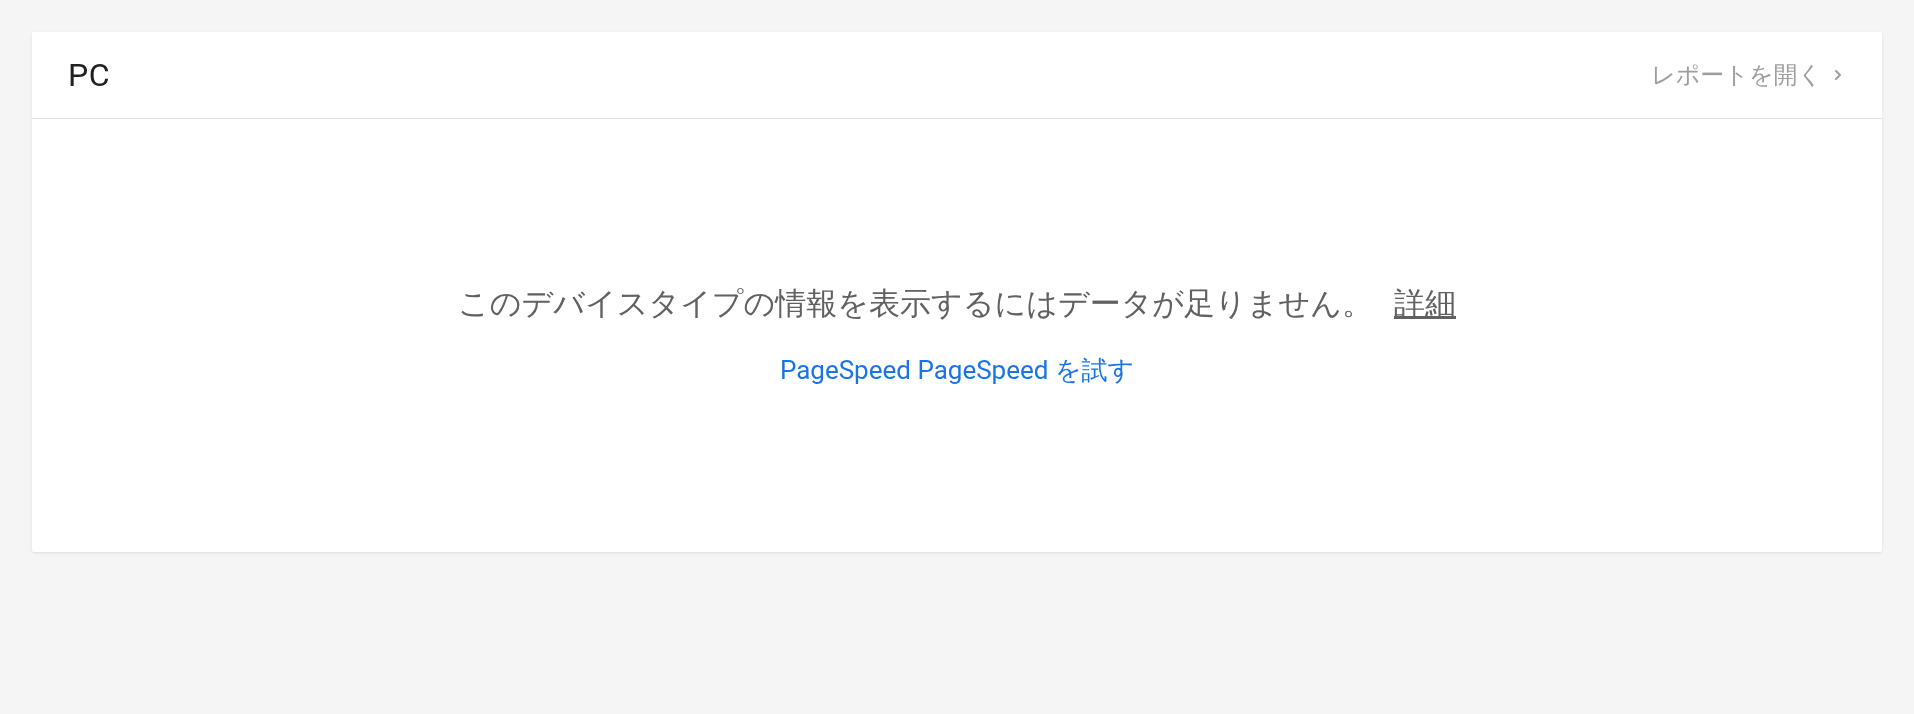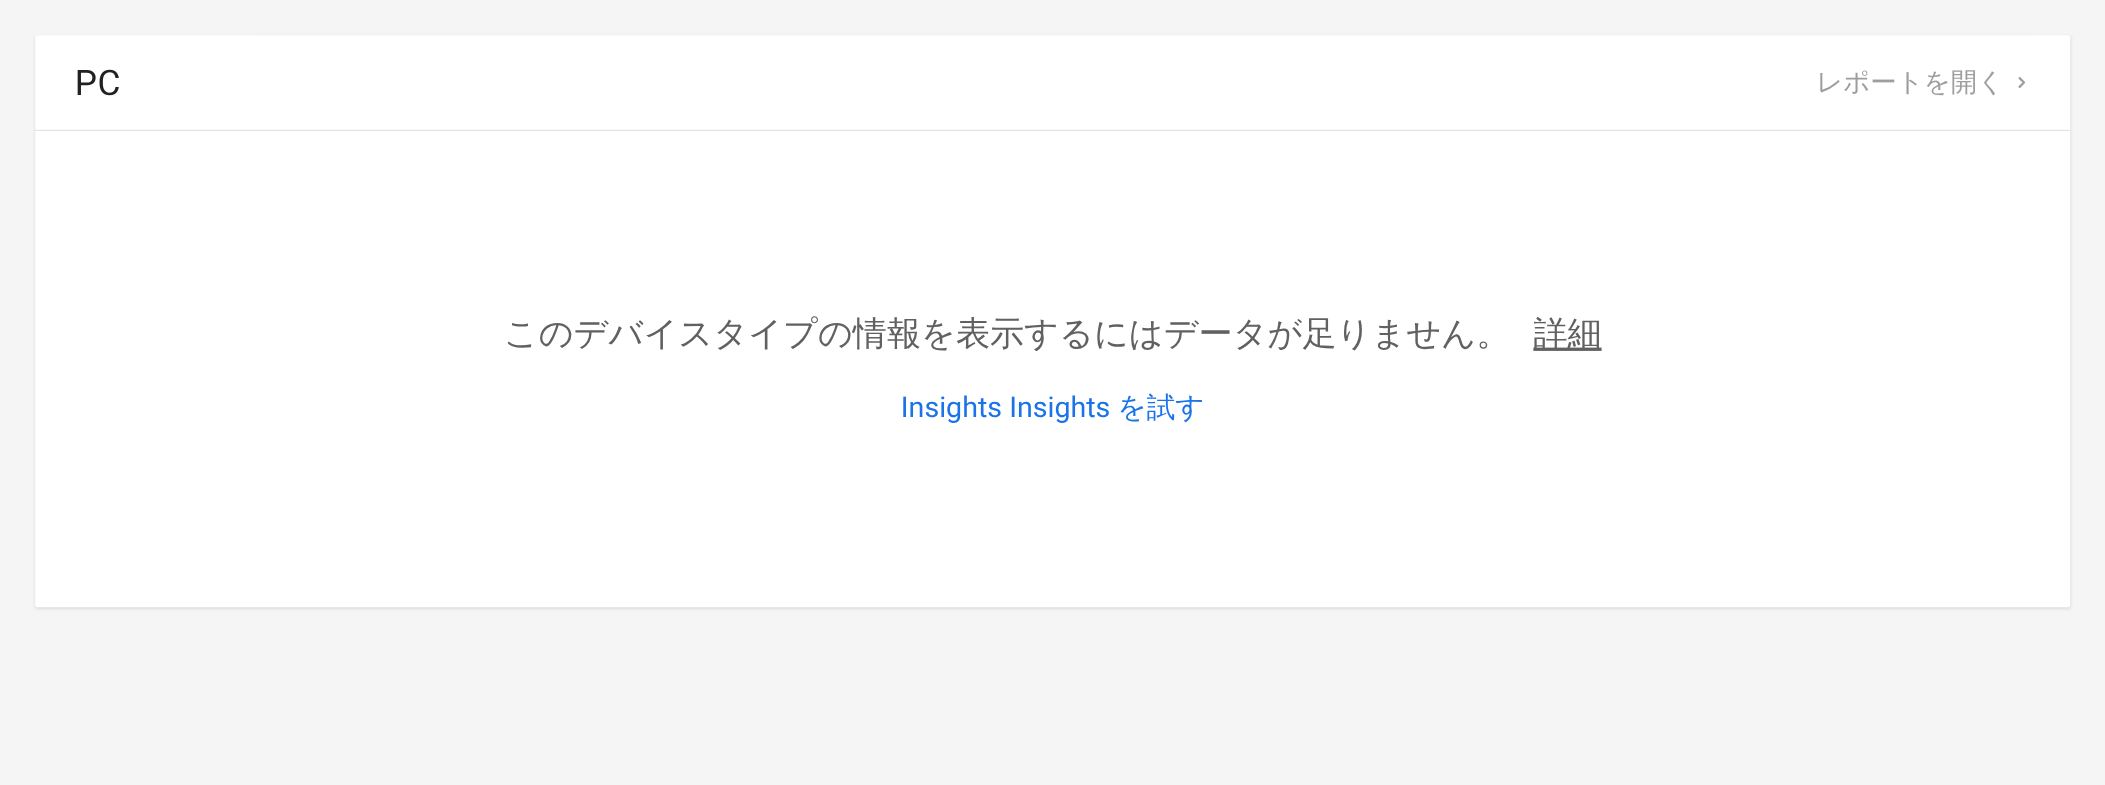--- a/index.html
+++ b/index.html
@@ -86,15 +86,15 @@
       <svg viewBox="0 0 24 24" fill="none" stroke="#9e9e9e" stroke-width="3" stroke-linecap="round" stroke-linejoin="round">
         <polyline points="9 18 15 12 9 6"></polyline>
       </svg>
     </div>
   </div>
   <div class="card-body">
     <div class="message-row">
       <span>このデバイスタイプの情報を表示するにはデータが足りません。</span>
       <span class="details-link">詳細</span>
     </div>
-    <div class="psi-link">Insights Insights を試す</div>
+    <div class="psi-link">PageSpeed PageSpeed を試す</div>
   </div>
 </div>
 
 </body></html>

